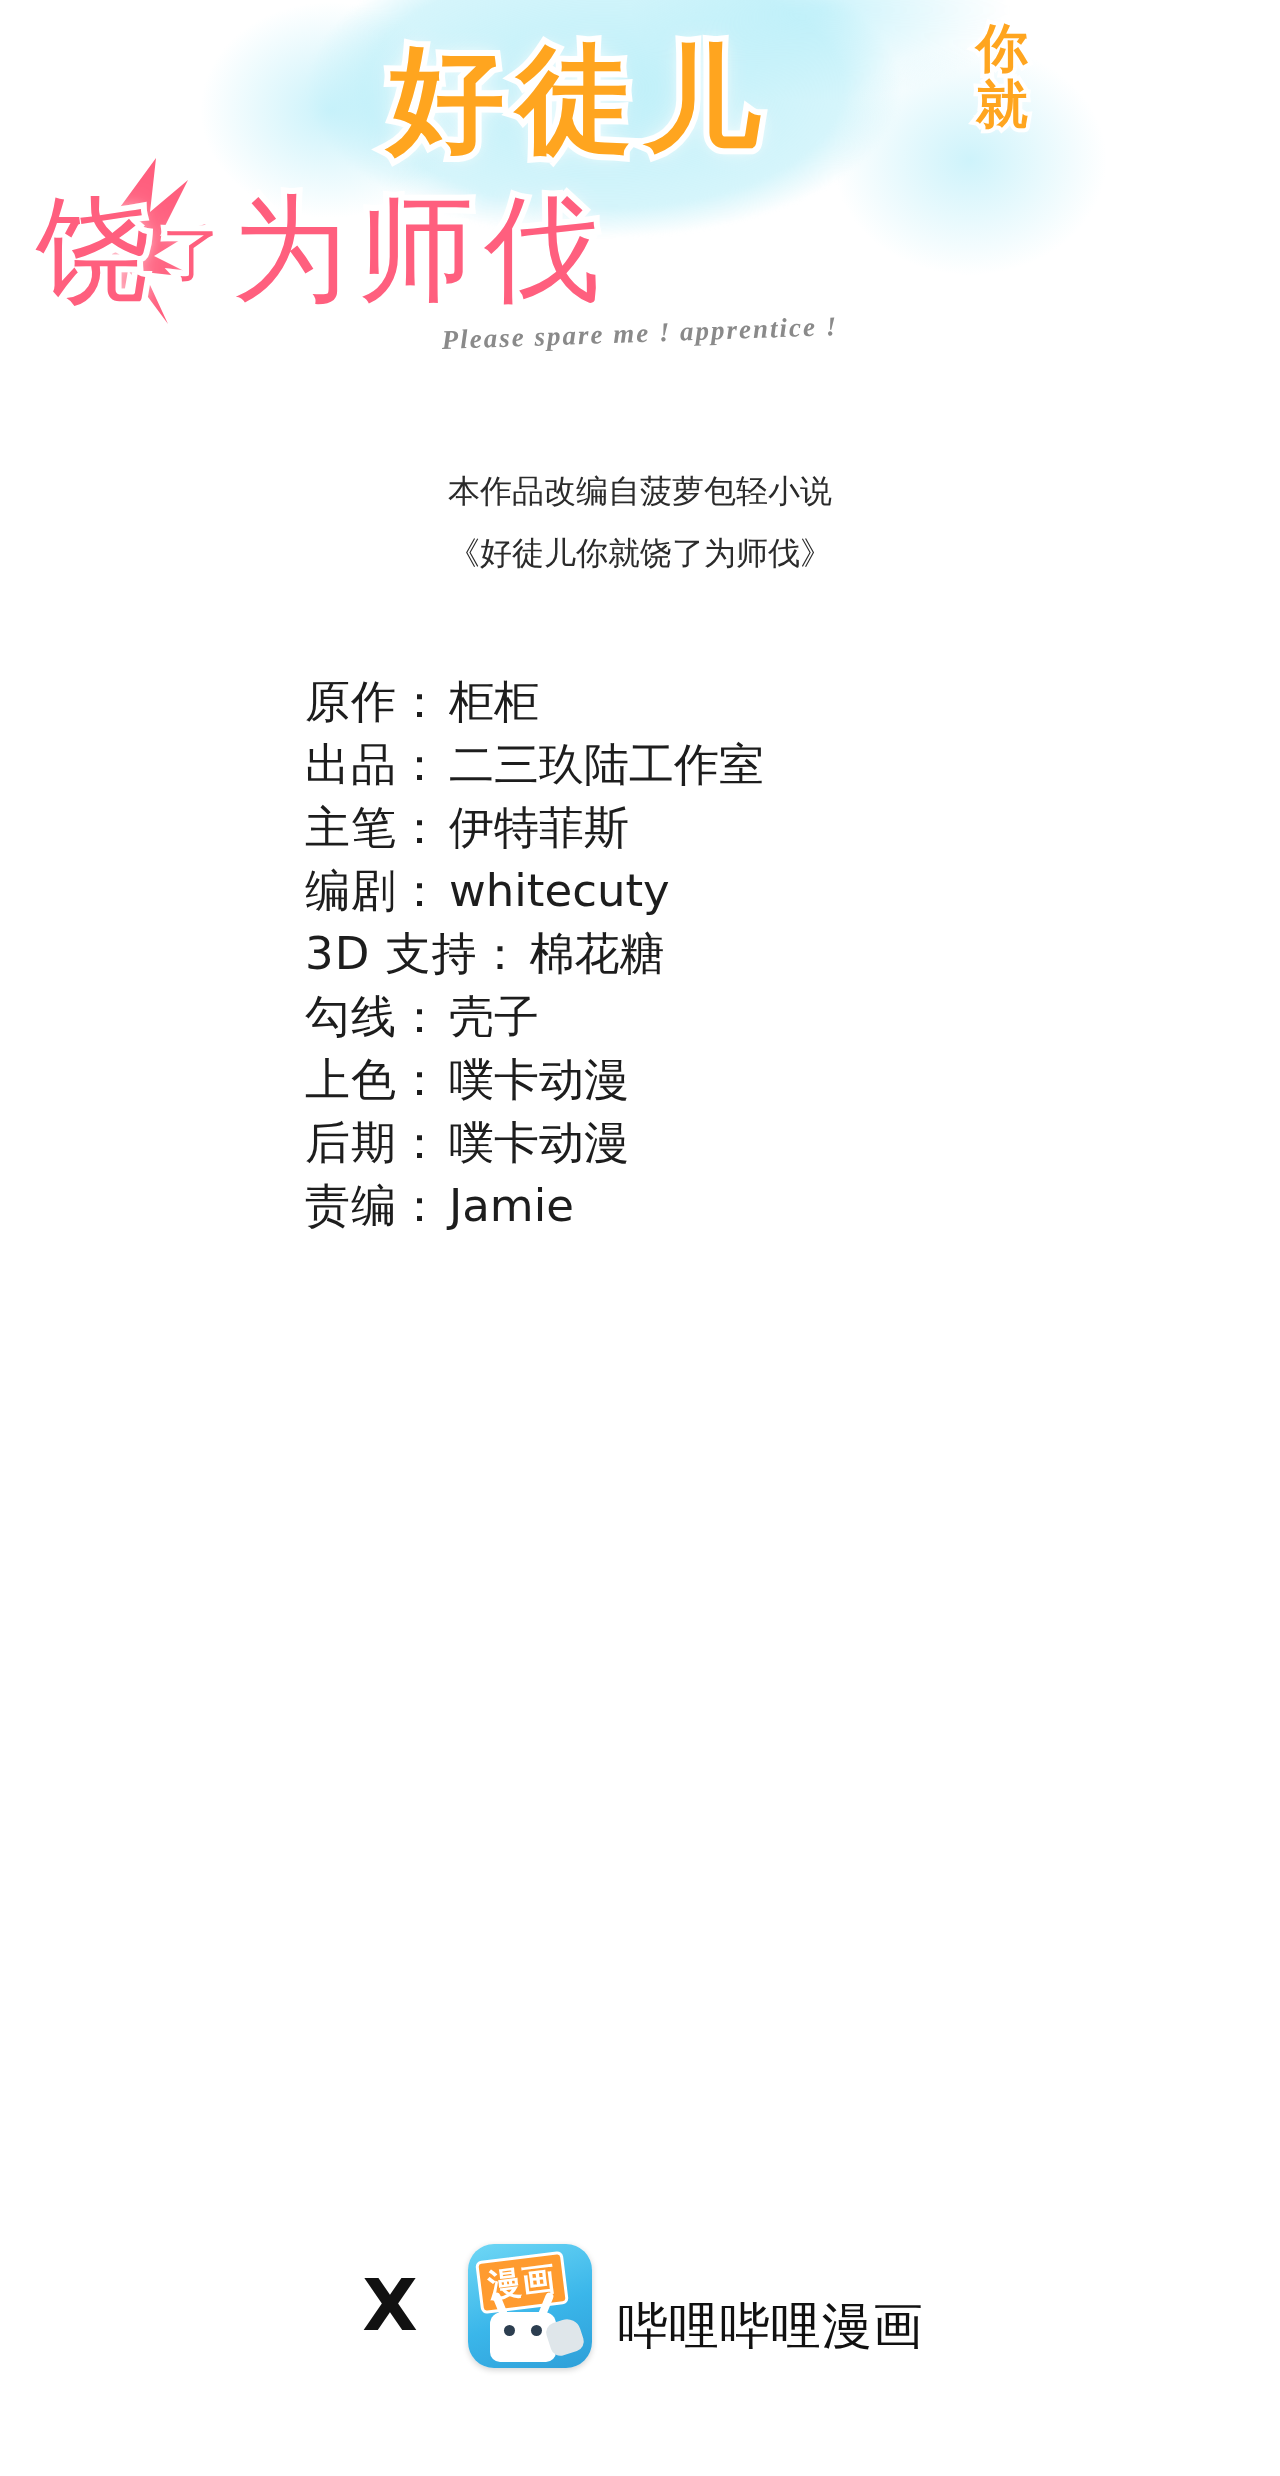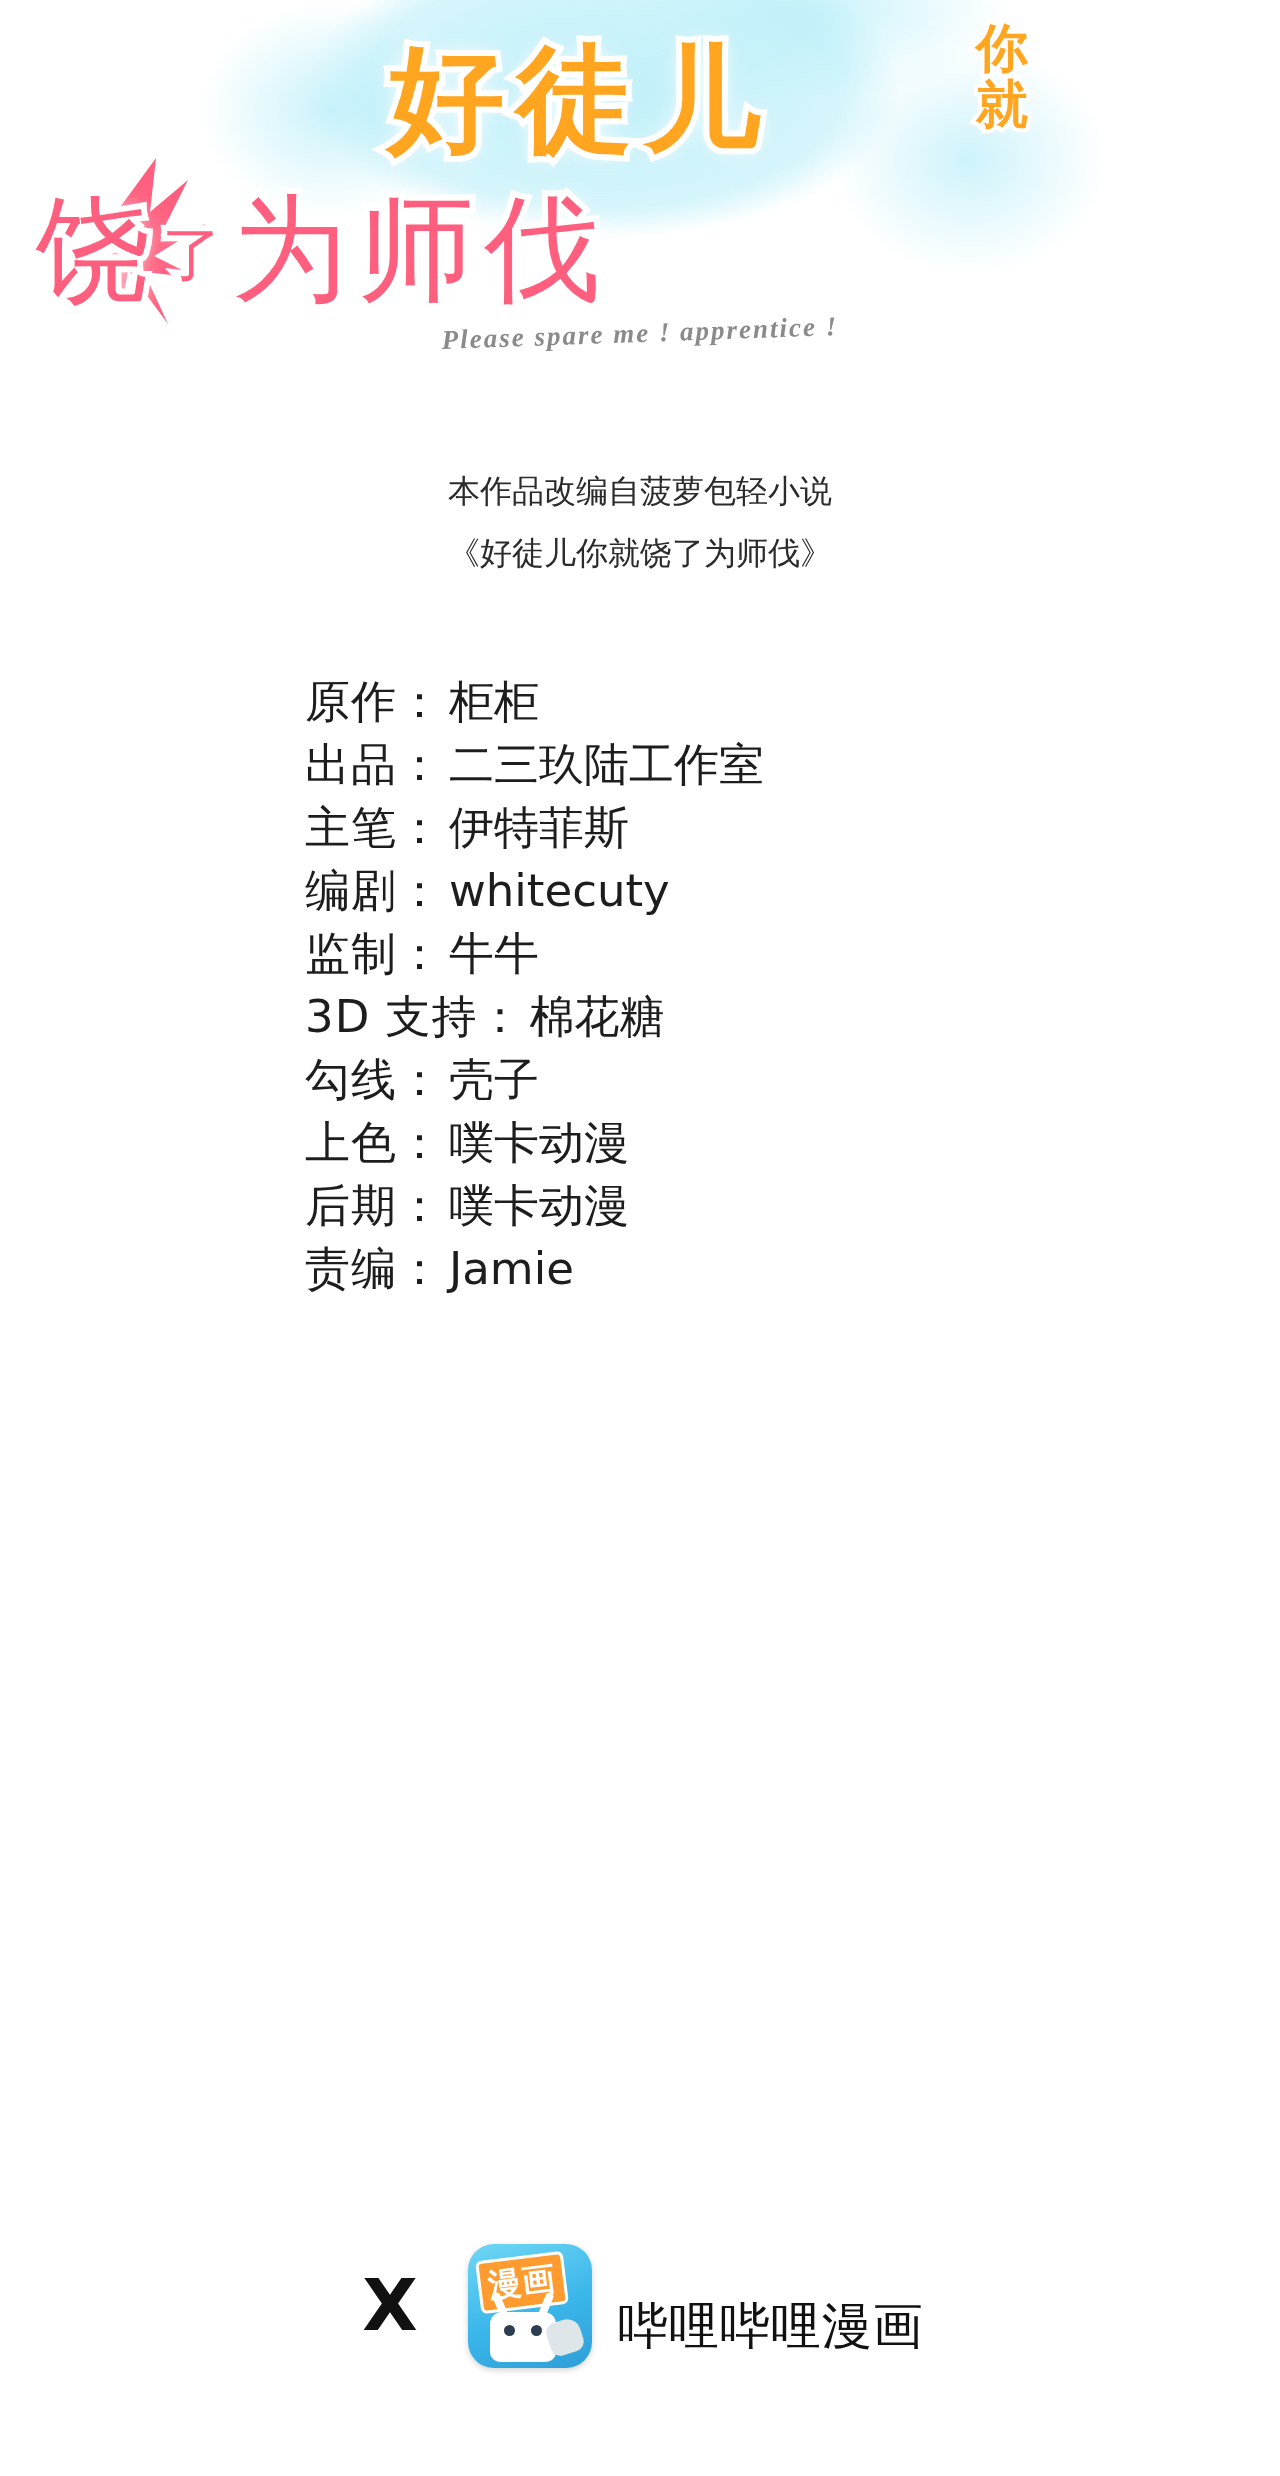--- a/index.html
+++ b/index.html
@@ -345,23 +345,20 @@
   <div class="credit-row">
     <span class="label">出品：</span><span class="value">二三玖陆工作室</span>
   </div>
   <div class="credit-row">
     <span class="label">主笔：</span><span class="value">伊特菲斯</span>
   </div>
   <div class="credit-row">
     <span class="label">编剧：</span><span class="value">whitecuty</span>
   </div>
   <div class="credit-row">
-    <span class="label">监制：</span><span class="value">牛牛</span>
-  </div>
-  <div class="credit-row">
     <span class="label">3D 支持：</span><span class="value">棉花糖</span>
   </div>
   <div class="credit-row">
     <span class="label">勾线：</span><span class="value">壳子</span>
   </div>
   <div class="credit-row">
     <span class="label">上色：</span><span class="value">噗卡动漫</span>
   </div>
   <div class="credit-row">
     <span class="label">后期：</span><span class="value">噗卡动漫</span>

